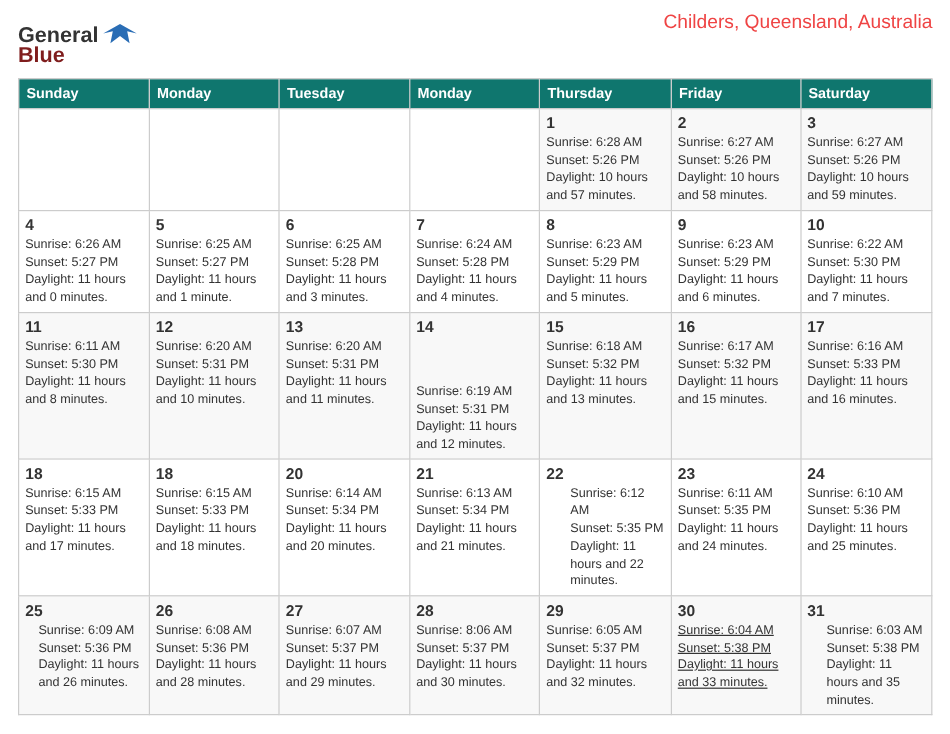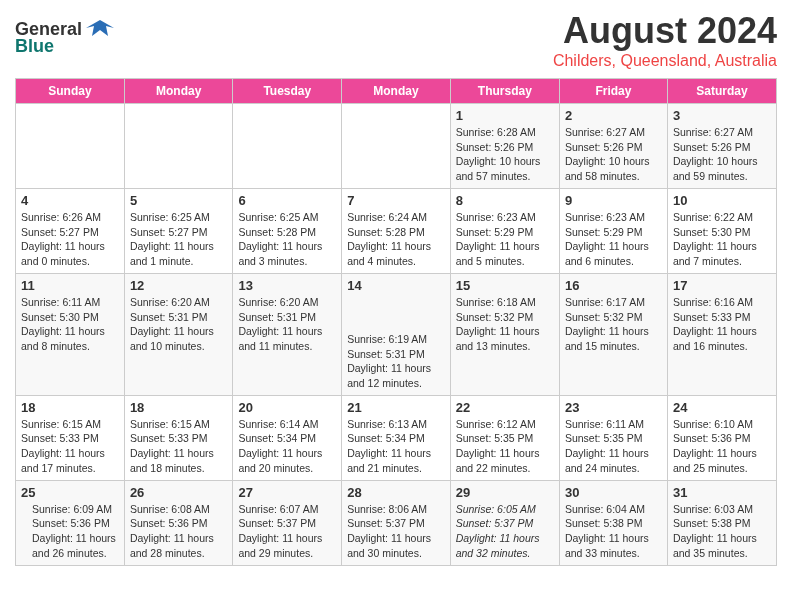--- a/index.html
+++ b/index.html
@@ -38,23 +38,23 @@
     .subtitle {
       font-size: 16px;
       color: #ef4444;
     }
     table {
       width: 100%;
       border-collapse: collapse;
       font-size: 11px;
     }
     thead tr th {
-      background: #ec4899;
+      background: #0f766e;
       color: #fff;
-      text-align: center;
+      text-align: left;
       padding: 5px 6px;
       font-size: 12px;
       font-weight: bold;
       border: 1px solid #ccc;
     }
     tbody tr td {
       border: 1px solid #ccc;
       vertical-align: top;
       padding: 4px 5px;
       height: 85px;
@@ -85,24 +85,23 @@
 <body>
 
 <div class="header-area">
   <div class="logo">
     <div class="logo-row">
       <span style="font-size:18px;font-weight:bold;color:#333;">General</span>
       <svg width="28" height="22" viewBox="0 0 28 22">
         <polygon points="14,2 28,10 20,8 22,18 14,12 6,18 8,8 0,10" fill="#2a6db5"></polygon>
       </svg>
     </div>
-    <span style="font-size:18px;font-weight:bold;color:#0f766e;margin-top:-4px;">Blue</span>
+    <span style="font-size:18px;font-weight:bold;color:#7f1d1d;margin-top:-4px;">Blue</span>
   </div>
   <div class="title-area">
-    <div class="main-title">August 2024</div>
     <div class="subtitle">Childers, Queensland, Australia</div>
   </div>
 </div>
 
 <table>
   <thead>
     <tr>
     <th>Sunday</th>
         <th>Monday</th>
         <th>Tuesday</th>
@@ -245,21 +244,21 @@
 Daylight: 11 hours and 20 minutes.</div>
         </td>
         <td>
           <div class="day-num">21</div>
           <div class="day-info" style="white-space: pre-line;">Sunrise: 6:13 AM
 Sunset: 5:34 PM
 Daylight: 11 hours and 21 minutes.</div>
         </td>
         <td>
           <div class="day-num">22</div>
-          <div class="day-info" style="white-space: pre-line;">Sunrise: 6:12 AM
+          <div class="day-info" style="white-space: pre-line; margin-left: 20px;">Sunrise: 6:12 AM
 Sunset: 5:35 PM
 Daylight: 11 hours and 22 minutes.</div>
         </td>
         <td>
           <div class="day-num">23</div>
           <div class="day-info" style="white-space: pre-line;">Sunrise: 6:11 AM
 Sunset: 5:35 PM
 Daylight: 11 hours and 24 minutes.</div>
         </td>
         <td>
@@ -289,31 +288,31 @@
 Daylight: 11 hours and 29 minutes.</div>
         </td>
         <td>
           <div class="day-num">28</div>
           <div class="day-info" style="white-space: pre-line;">Sunrise: 8:06 AM
 Sunset: 5:37 PM
 Daylight: 11 hours and 30 minutes.</div>
         </td>
         <td>
           <div class="day-num">29</div>
-          <div class="day-info" style="white-space: pre-line; font-style: italic;">Sunrise: 6:05 AM
+          <div class="day-info" style="white-space: pre-line;">Sunrise: 6:05 AM
 Sunset: 5:37 PM
 Daylight: 11 hours and 32 minutes.</div>
         </td>
         <td>
           <div class="day-num">30</div>
-          <div class="day-info" style="white-space: pre-line;">Sunrise: 6:04 AM
+          <div class="day-info" style="white-space: pre-line; text-decoration: underline;">Sunrise: 6:04 AM
 Sunset: 5:38 PM
 Daylight: 11 hours and 33 minutes.</div>
         </td>
         <td>
           <div class="day-num">31</div>
-          <div class="day-info" style="white-space: pre-line;">Sunrise: 6:03 AM
+          <div class="day-info" style="white-space: pre-line; margin-left: 16px;">Sunrise: 6:03 AM
 Sunset: 5:38 PM
 Daylight: 11 hours and 35 minutes.</div>
         </td>
       </tr>
     </tbody>
 </table>
 
 </body></html>

